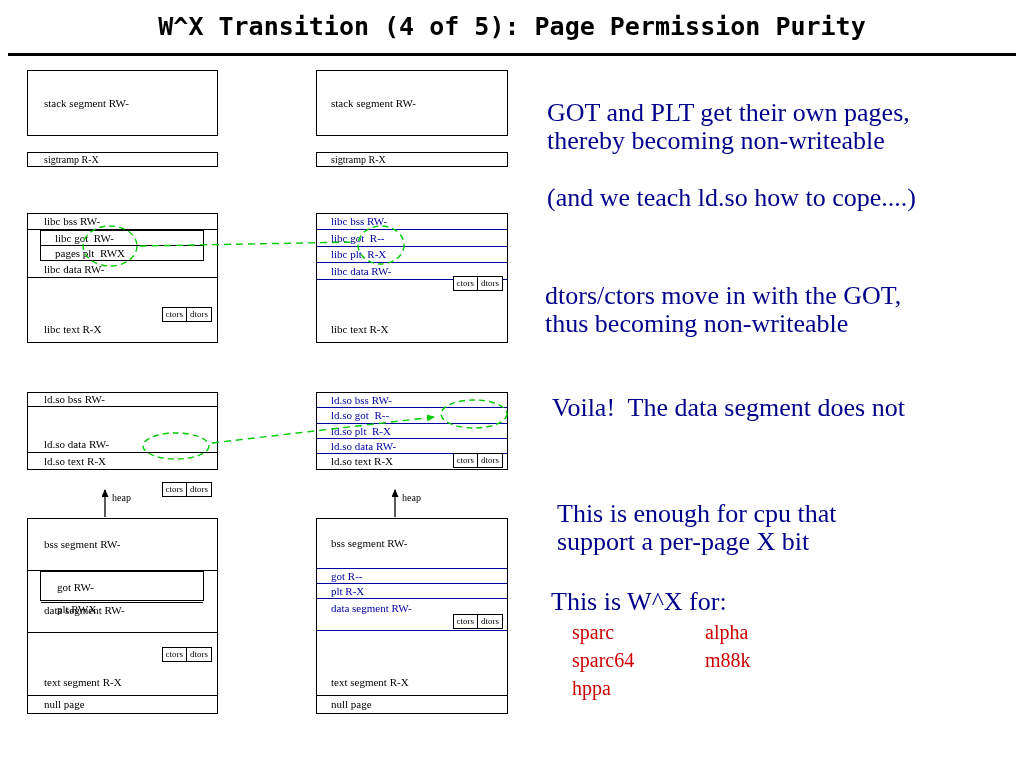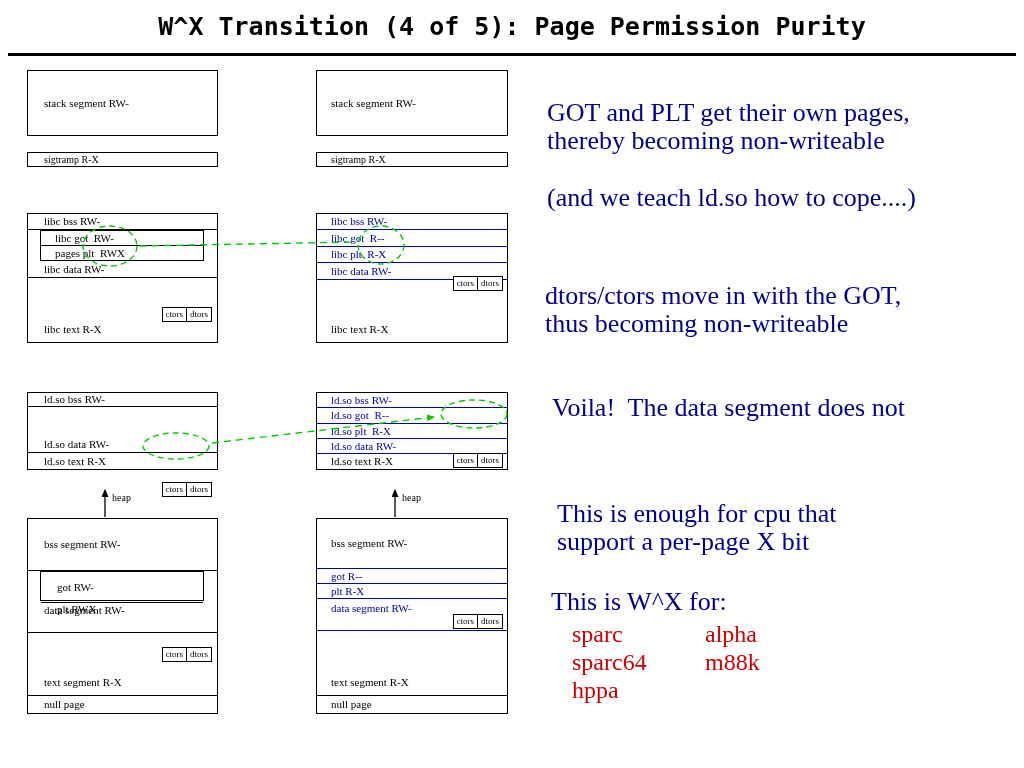--- a/index.html
+++ b/index.html
@@ -15,21 +15,21 @@
   .bbb{border-bottom:1px solid #0000a0;}
   .blue{color:#0000a0;}
   .inner{position:absolute;border:1px solid #000;box-sizing:border-box;background:#fff;}
   .irow{display:flex;align-items:center;box-sizing:border-box;font-size:11px;line-height:1;color:#000;}
   .bot{align-items:flex-end;padding-bottom:7px;}
   .topalign{align-items:flex-start;padding-top:4px;}
   .cd{position:absolute;display:flex;z-index:3;margin-top:44px;}
   .cd span{display:block;border:1px solid #000;background:#fff;color:#000;font-size:9px;line-height:1;padding:2px 3px;white-space:pre;}
   .cd span:last-child{border-left:none;}
   .note{position:absolute;font-size:26px;color:#00008b;white-space:pre;line-height:1;}
-  .arch{position:absolute;font-size:24px;color:#cc0000;line-height:1;white-space:pre;}
+  .arch{position:absolute;font-size:20px;color:#cc0000;line-height:1;white-space:pre;}
   .heaplbl{position:absolute;font-size:10px;color:#000;line-height:1;}
   svg.overlay{position:absolute;left:0;top:0;z-index:5;pointer-events:none;}
   .fs10{font-size:10px;}
 </style>
 </head>
 <body>
 
 <div class="canvas">
 
   <div class="title">W^X Transition (4 of 5): Page Permission Purity</div>

